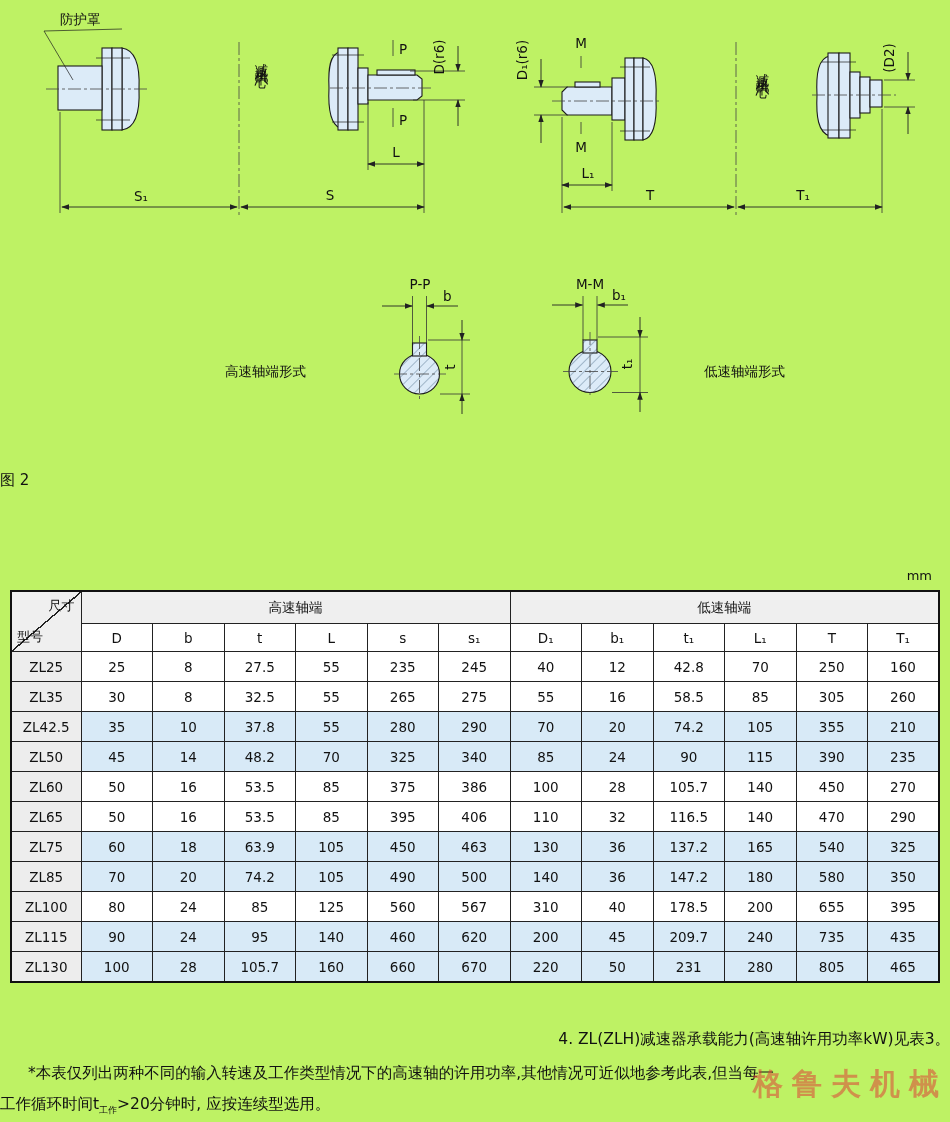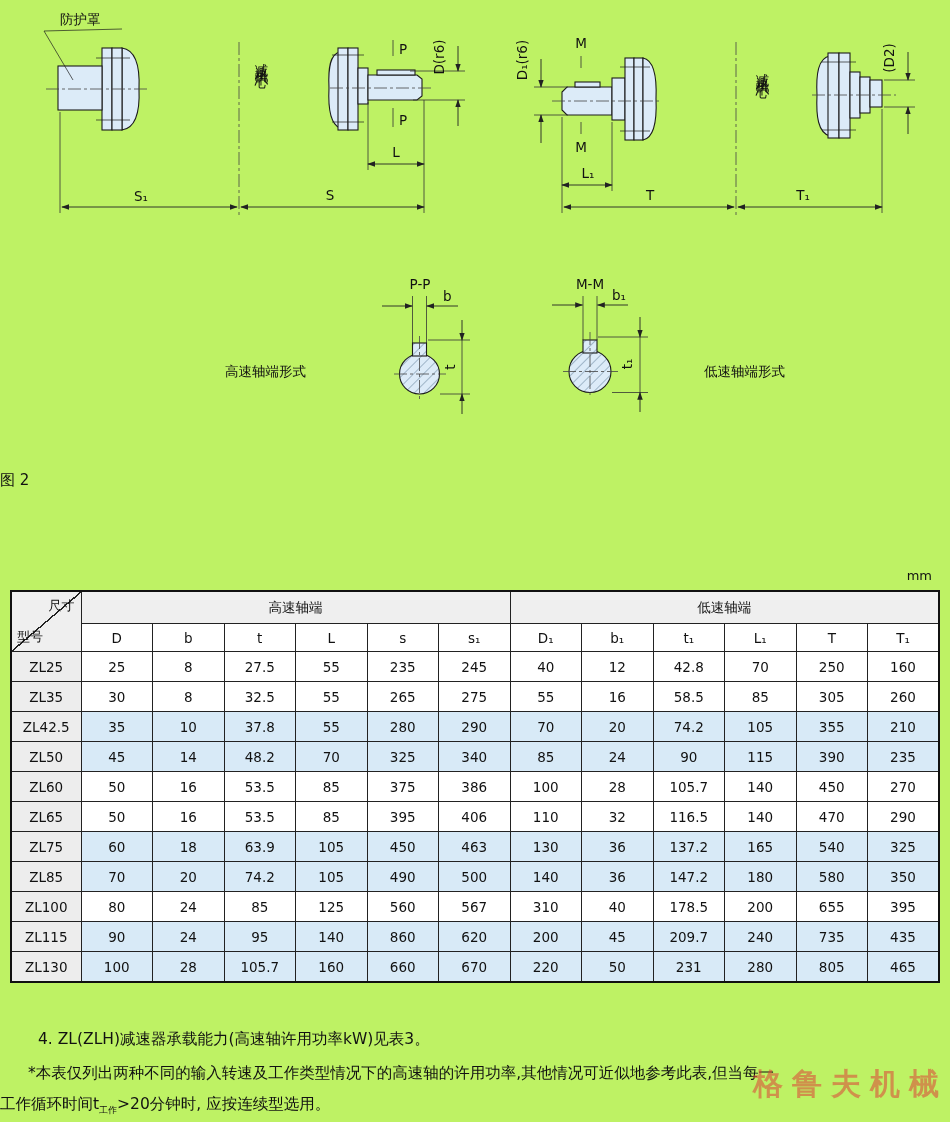--- a/index.html
+++ b/index.html
@@ -32,21 +32,21 @@
   #dim-table thead tr.cols-row th{height:27px;background:#fff;font-weight:normal;}
   #dim-table td.model{background:var(--model-bg);}
   #dim-table tr.hl td{background:var(--row-highlight);}
   #dim-table tr.hl td.model{background:var(--model-bg);}
   th.corner{position:relative;background:var(--header-bg) !important;padding:0;
     background-image:linear-gradient(to bottom right,transparent 49.2%,#222 49.2%,#222 50.8%,transparent 50.8%) !important;}
   th.corner .c-top{position:absolute;top:5px;right:6px;font-size:13px;}
   th.corner .c-bottom{position:absolute;bottom:5px;left:5px;font-size:13px;}
   #notes{position:absolute;left:0;top:1024px;width:950px;font-size:15.5px;line-height:31px;color:#121212;}
   #notes p{margin:0;}
-  #note-4{margin-left:38px !important;margin-bottom:3px !important;}
+  #note-4{margin-left:38px !important;margin-bottom:3px !important;text-align:right;}
   #note-star{text-indent:28px;}
   #note-star sub{font-size:9px;}
   #watermark-name{position:absolute;right:2px;top:1064px;font-size:30px;font-weight:bold;
     letter-spacing:9px;color:var(--wm);opacity:.55;white-space:nowrap;}
   #watermark-url{position:absolute;right:2px;top:1088px;font-size:26px;font-weight:bold;
     color:var(--wm);opacity:.8;white-space:nowrap;}
 </style>
 </head>
 <body>
 
@@ -380,21 +380,21 @@
           <td>200</td>
           <td>655</td>
           <td>395</td>
         </tr>
         <tr class="hl">
           <td class="model">ZL115</td>
           <td>90</td>
           <td>24</td>
           <td>95</td>
           <td>140</td>
-          <td>860</td>
+          <td>460</td>
           <td>620</td>
           <td>200</td>
           <td>45</td>
           <td>209.7</td>
           <td>240</td>
           <td>735</td>
           <td>435</td>
         </tr>
         <tr class="hl">
           <td class="model">ZL130</td>

